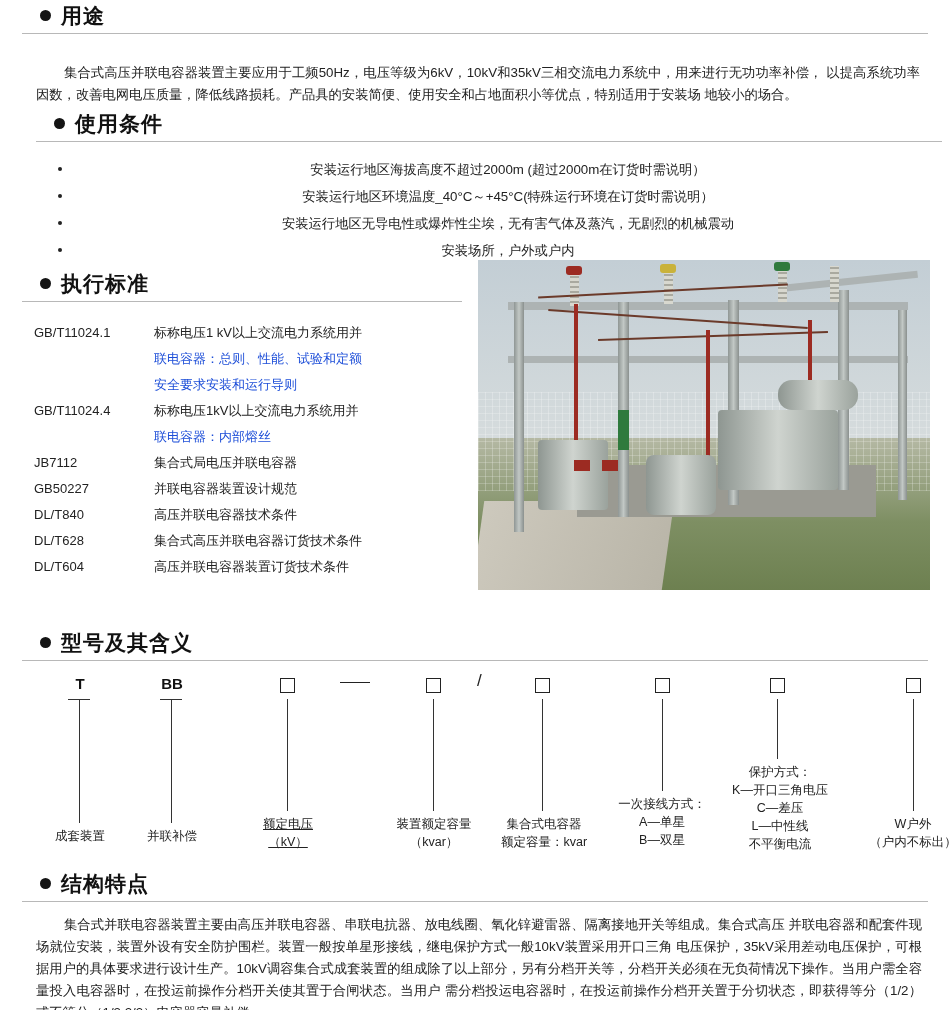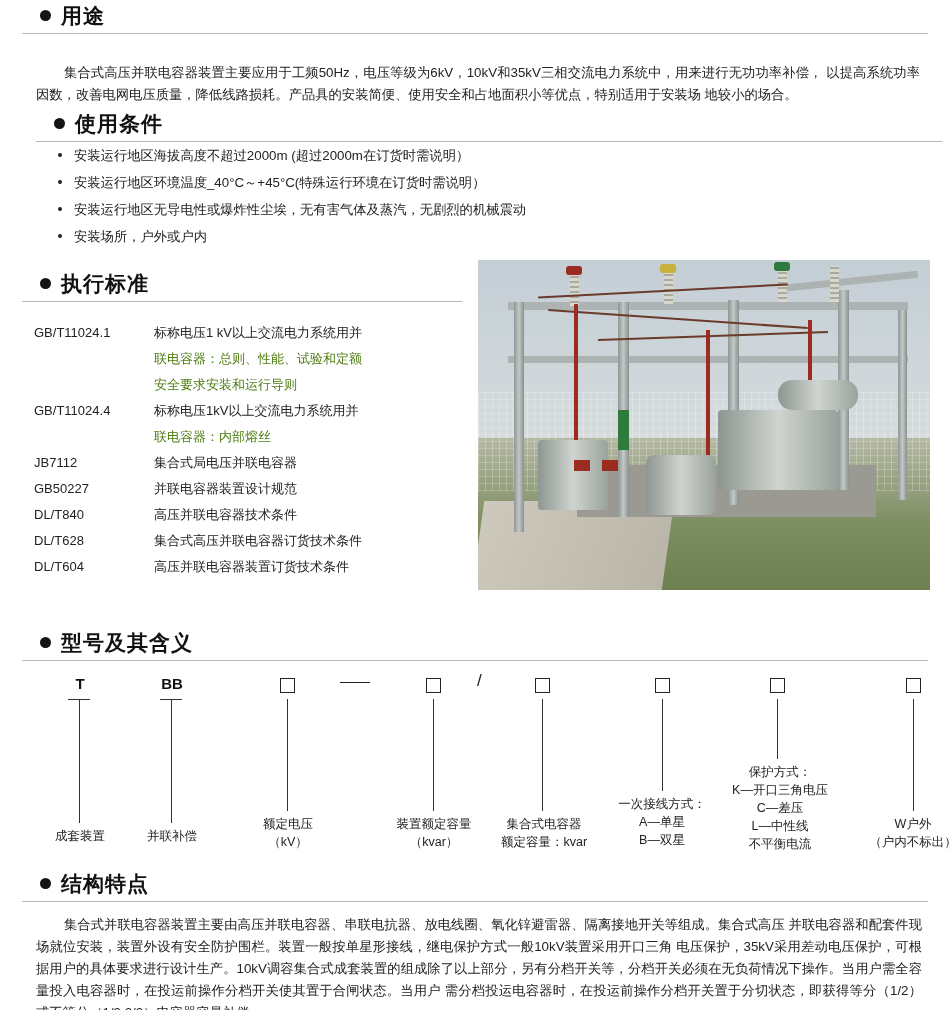--- a/index.html
+++ b/index.html
@@ -33,37 +33,37 @@
     font-size: 13.3px; line-height: 22px; color: #222;
     text-align: justify;
   }
 
   
   #sec-use { position: absolute; left: 22px; top: 4px; width: 906px; }
   #use-para { margin-top: 28px; padding: 0 8px 0 14px; text-indent: 28px; }
 
   
   #sec-cond { position: absolute; left: 36px; top: 112px; width: 906px; }
-  #cond-list { padding-left: 22px; }
+  #cond-list { margin-top: 14px; padding-left: 22px; text-align: center; }
   .cond-item {
     font-size: 13.3px; line-height: 27px; color: #222;
     position: relative; padding-left: 16px;
   }
   .cond-item .dot {
     position: absolute; left: 0; top: 11px;
     width: 4px; height: 4px; border-radius: 50%; background: #222;
   }
 
   
   #sec-std { position: absolute; left: 22px; top: 272px; width: 440px; }
   #std-table { margin-top: 18px; padding-left: 12px; }
   .std-row { display: flex; font-size: 13px; line-height: 26px; color: #222; }
   .std-code { width: 120px; flex: 0 0 120px; }
   .std-desc { flex: 1 1 auto; }
-  .std-cont { padding-left: 120px; font-size: 13px; line-height: 26px; color: #4d7c0f; }
+  .std-cont { padding-left: 120px; font-size: 13px; line-height: 26px; color: #1d4ed8; }
 
   
   #photo {
     position: absolute; left: 478px; top: 260px;
     width: 452px; height: 330px;
     overflow: hidden;
     background: linear-gradient(#b9c7cf 0%, #c9d4da 45%, #cfd6d2 55%, #9fae8c 100%);
   }
   .ph-sky { position:absolute; left:0; top:0; width:100%; height:56%;
     background: linear-gradient(#c3ced5, #d6dcdd); }
@@ -256,21 +256,21 @@
       <div class="m-vline" style="left:520px; top:24px; height:112px;"></div>
       <div class="m-vline" style="left:640px; top:24px; height:92px;"></div>
       <div class="m-vline" style="left:755px; top:24px; height:60px;"></div>
       <div class="m-vline" style="left:891px; top:24px; height:112px;"></div>
 
       <div class="m-hline" style="left:46px; top:24px; width:22px;"></div>
       <div class="m-hline" style="left:138px; top:24px; width:22px;"></div>
 
       <div class="m-label" style="left:12px; top:152px; width:92px; white-space:pre-line;">成套装置</div>
       <div class="m-label" style="left:104px; top:152px; width:92px; white-space:pre-line;">并联补偿</div>
-      <div class="m-label" style="left:220px; top:140px; width:92px; white-space:pre-line;">额定电压
+      <div class="m-label" style="left:220px; top:140px; width:92px; white-space:pre-line;text-decoration:underline;">额定电压
 （kV）</div>
       <div class="m-label" style="left:350px; top:140px; width:124px; white-space:pre-line;">装置额定容量
 （kvar）</div>
       <div class="m-label" style="left:452px; top:140px; width:140px; white-space:pre-line;">集合式电容器
 额定容量：kvar</div>
       <div class="m-label" style="left:580px; top:120px; width:120px; white-space:pre-line;text-align:center;">一次接线方式：
 A—单星
 B—双星</div>
       <div class="m-label" style="left:688px; top:88px; width:140px; white-space:pre-line;">保护方式：
 K—开口三角电压

